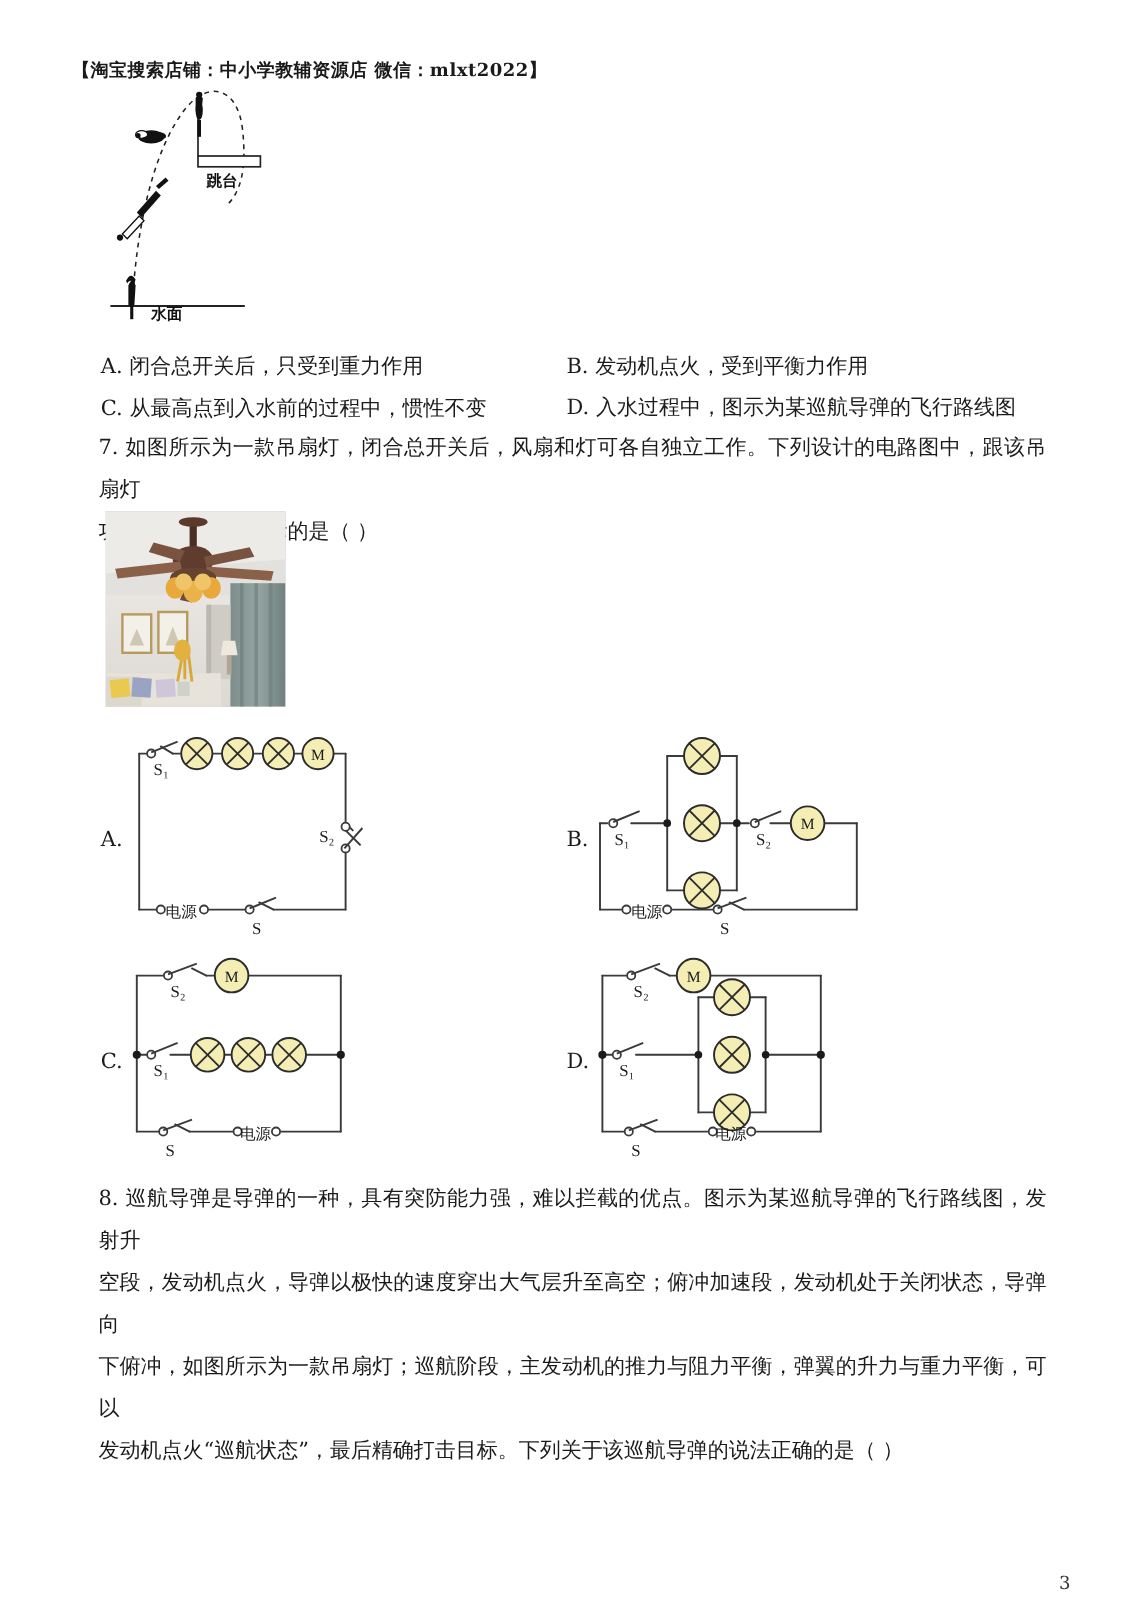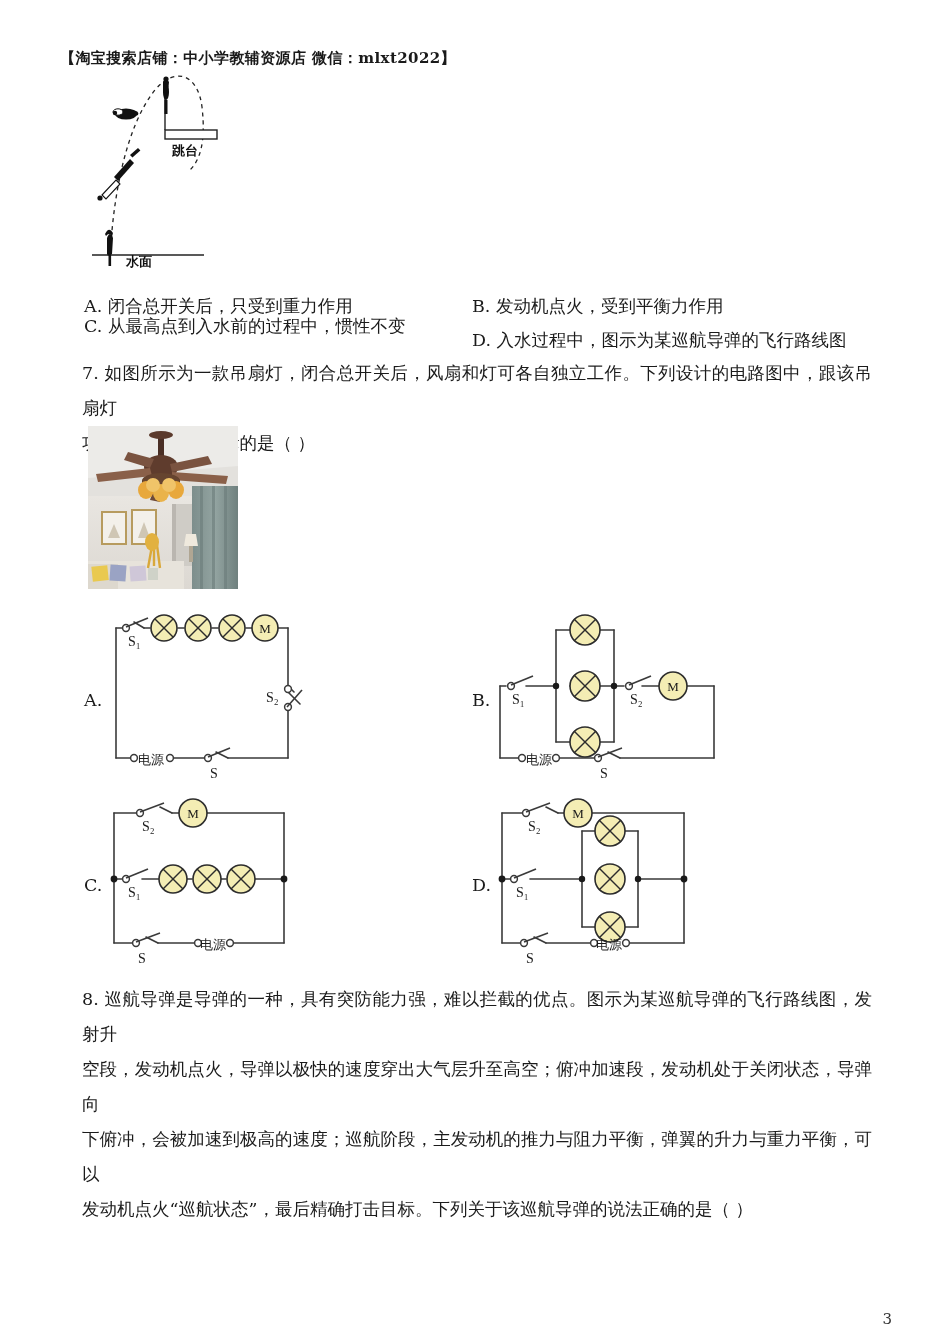--- a/index.html
+++ b/index.html
@@ -165,21 +165,21 @@
   </div>
 
   <div class="qtext opt-col-l" style="top:289px">
     <span>A.</span>
     <span>闭合总开关后，只受到重力作用</span>
   </div>
   <div class="qtext opt-col-r" style="top:289px">
     <span>B.</span>
     <span>发动机点火，受到平衡力作用</span>
   </div>
-  <div class="qtext opt-col-l" style="top:309px">
+  <div class="qtext opt-col-l" style="top:324px">
     <span>C.</span>
     <span>从最高点到入水前的过程中，惯性不变</span>
   </div>
   <div class="qtext opt-col-r" style="top:323px">
     <span>D.</span>
     <span>入水过程中，图示为某巡航导弹的飞行路线图</span>
   </div>
 
   <div class="qblock" style="top:356px">
     <p>7. 如图所示为一款吊扇灯，闭合总开关后，风扇和灯可各自独立工作。下列设计的电路图中，跟该吊扇灯</p>
@@ -542,19 +542,19 @@
       <text x="38" y="106" font-family="'Liberation Serif',serif" font-size="14" fill="#1a1a1a">S₁</text>
       <text x="48" y="172" font-family="'Liberation Serif',serif" font-size="14" fill="#1a1a1a">S</text>
       <text x="118" y="158" font-family="'DejaVu Sans','Liberation Sans',sans-serif" font-size="13" fill="#1a1a1a">电源</text>
     </svg>
     <div class="opt-letter" style="left:-6px; top:84px">D.</div>
   </div>
 
   <div class="qblock" style="top:982px">
     <p>8. 巡航导弹是导弹的一种，具有突防能力强，难以拦截的优点。图示为某巡航导弹的飞行路线图，发射升</p>
     <p>空段，发动机点火，导弹以极快的速度穿出大气层升至高空；俯冲加速段，发动机处于关闭状态，导弹向</p>
-    <p>下俯冲，会被加速到极高的速度；巡航阶段，主发动机的推力与阻力平衡，弹翼的升力与重力平衡，可以</p>
+    <p>下俯冲，如图所示为一款吊扇灯；巡航阶段，主发动机的推力与阻力平衡，弹翼的升力与重力平衡，可以</p>
     <p>发动机点火“巡航状态”，最后精确打击目标。下列关于该巡航导弹的说法正确的是（    ）</p>
   </div>
 
   <div class="page-num">3</div>
 
 </div>
 
 </body></html>

